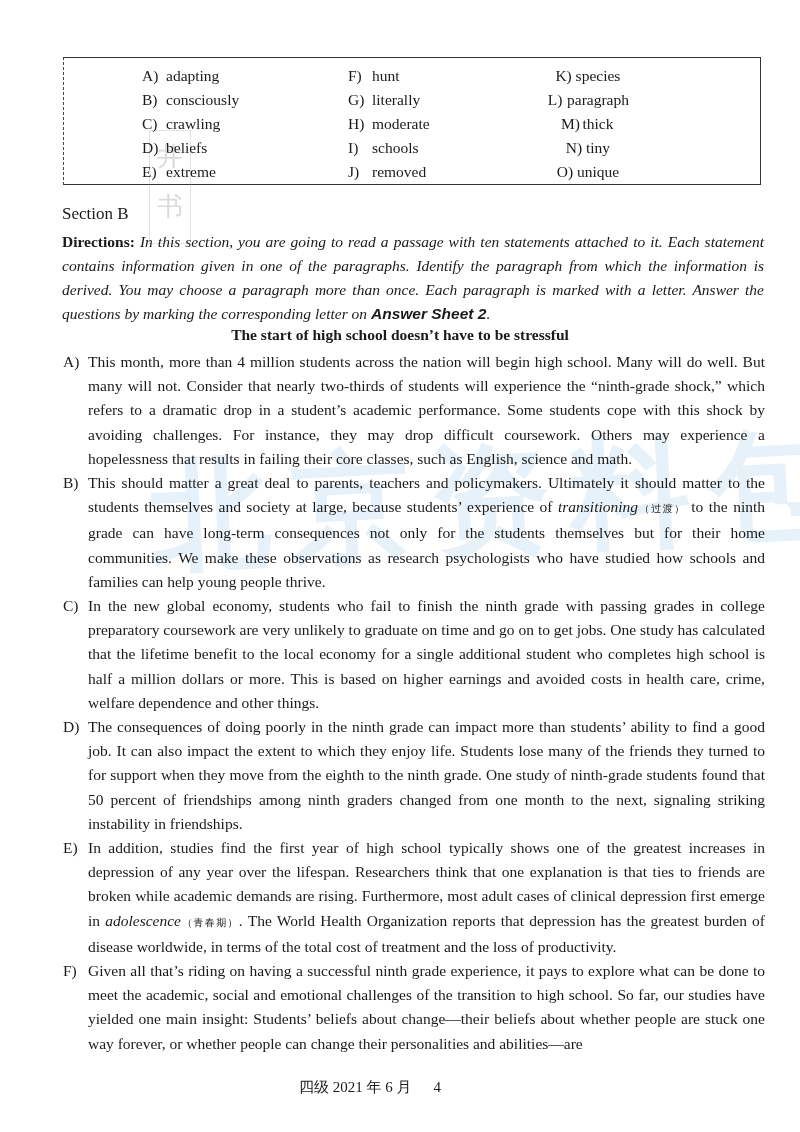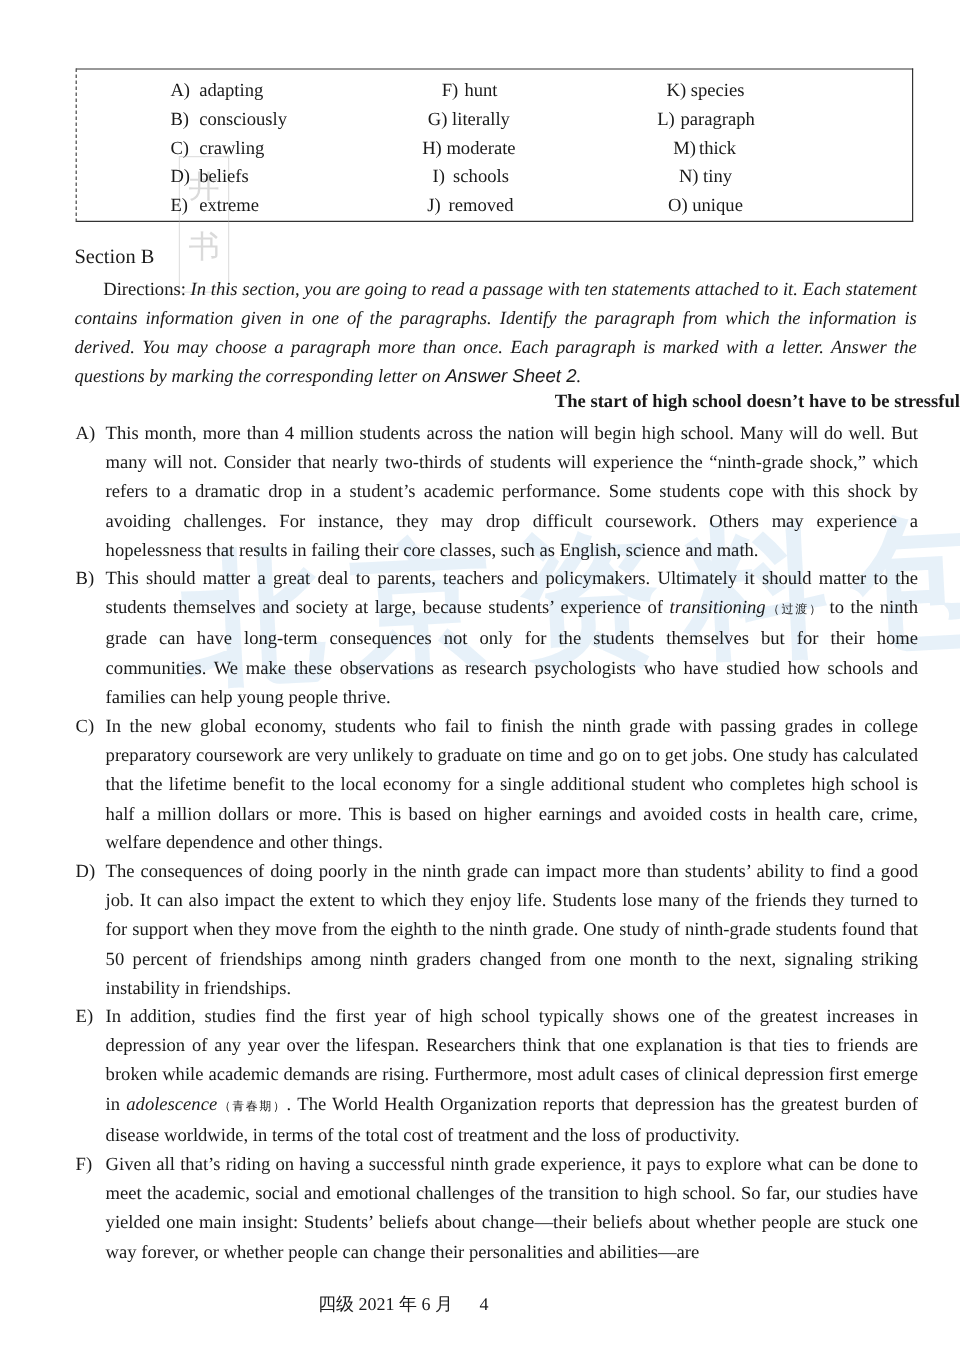--- a/index.html
+++ b/index.html
@@ -61,21 +61,21 @@
       height: 128px;
       border: 1px solid #333;
       border-left: 1px dashed #444;
       box-sizing: border-box;
     }
     .wb-col {
       position: absolute;
       top: 6px;
     }
     .wb-col.c1 { left: 78px; }
-    .wb-col.c2 { left: 284px; text-align: center; }
+    .wb-col.c2 { left: 284px; }
     .wb-col.c3 { left: 479px; text-align: center; }
     .wb-item {
       font-size: 15.5px;
       line-height: 24px;
       height: 24px;
       white-space: nowrap;
     }
     .wb-letter {
       display: inline-block;
       width: 24px;
@@ -91,39 +91,38 @@
     .directions {
       position: absolute;
       left: 62px;
       top: 230px;
       width: 702px;
       font-size: 15.5px;
       line-height: 24px;
       text-align: justify;
     }
     .directions .dir-label {
-      font-weight: normal;
+      font-weight: bold;
       font-style: normal;
-      margin-left: 24px;
     }
     .directions .dir-text {
       font-style: italic;
     }
     .directions .answer-sheet {
       font-family: "Liberation Sans", "DejaVu Sans", sans-serif;
-      font-weight: normal;
+      font-weight: bold;
       font-style: italic;
       margin-top: 36px;
     }
     .passage-title {
       position: absolute;
       left: 0;
       width: 800px;
       top: 326px;
-      text-align: right;
+      text-align: center;
       font-size: 15.5px;
       font-weight: bold;
     }
     .paragraphs {
       position: absolute;
       left: 63px;
       top: 350px;
       width: 702px;
     }
     .para {
@@ -144,20 +143,21 @@
       font-family: "DejaVu Sans", sans-serif;
       font-size: 10px;
     }
     .footer {
       position: absolute;
       left: 0;
       width: 672px;
       top: 1078px;
       text-align: center;
       font-size: 15px;
+      padding-left: 34px;
     }
     .footer .page-num {
       margin-left: 22px;
     }
   </style>
 </head>
 <body>
 
 <div class="page">
 

